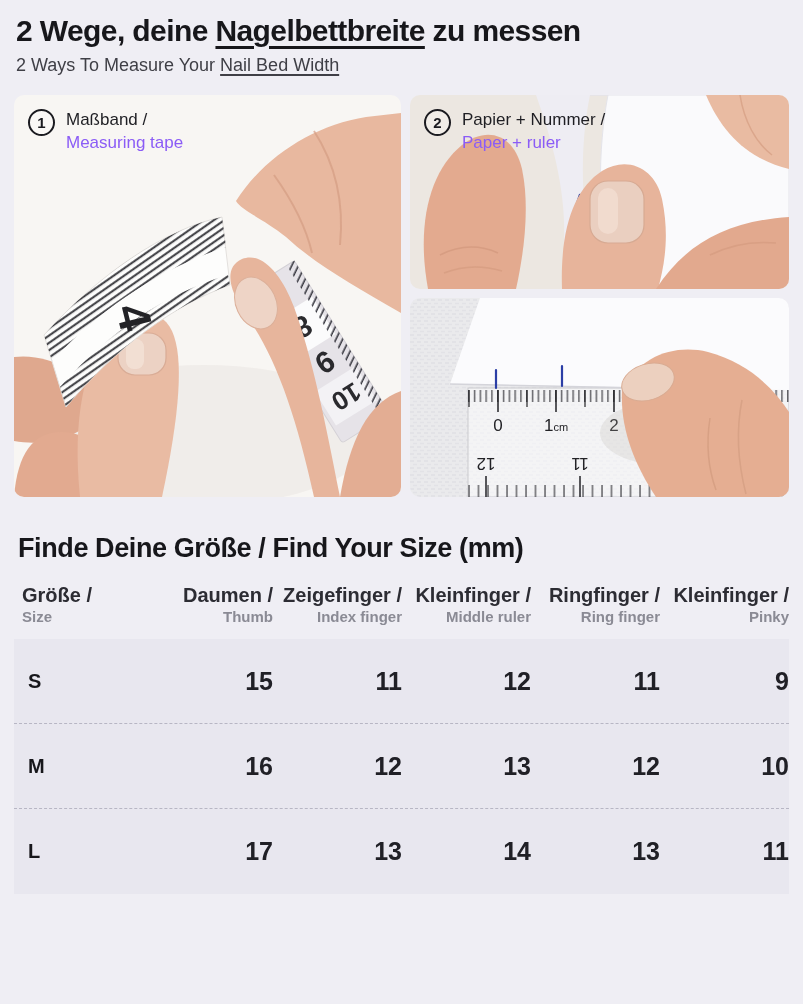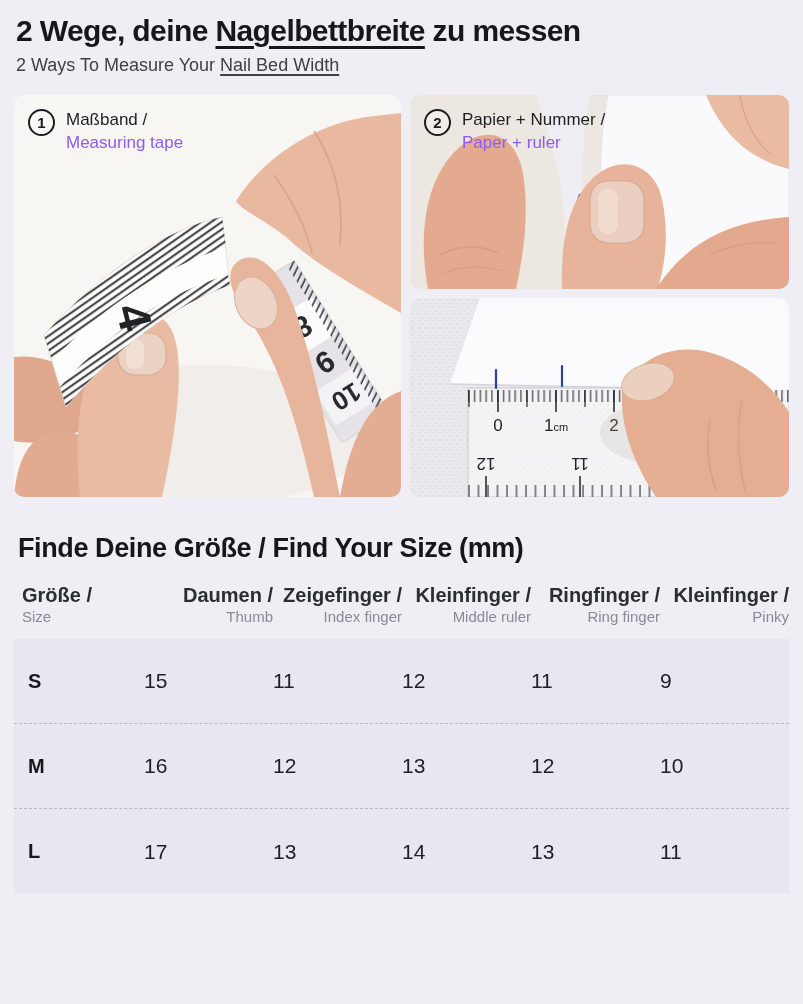--- a/index.html
+++ b/index.html
@@ -54,25 +54,25 @@
     margin:36px 0 0 4px;color:var(--heading-text);
   }
   .size-note{font-size:16px;line-height:21px;color:#4a4a52;margin:7px 0 0 2px;}
 
   
   .size-table{margin-top:22px;width:775px;}
   .thead{display:flex;align-items:flex-start;}
   .th{flex:1;text-align:right;}
   .col-size{flex:none;width:130px;text-align:left;padding-left:8px;}
   .th-de{display:block;font-size:20px;font-weight:700;color:#2c2c33;line-height:20px;}
-  .th-en{display:block;font-size:15px;font-weight:400;color:var(--header-en-text);line-height:20px;margin-top:2px;}
+  .th-en{display:block;font-size:15px;font-weight:700;color:var(--header-en-text);line-height:20px;margin-top:2px;}
   .tbody{background:var(--table-bg);margin-top:12px;}
   .tr{display:flex;align-items:center;height:85px;border-bottom:1px dashed var(--divider);}
   .tr:last-child{border-bottom:none;}
-  .td{flex:1;text-align:left;font-size:21px;color:#202026;}
+  .td{flex:1;text-align:right;font-size:25px;color:#202026;font-weight:bold;}
   .td.size-letter{flex:none;width:130px;text-align:left;padding-left:14px;font-size:20px;font-weight:700;color:#17171b;}
 
   
   svg text{font-family:"Liberation Sans", sans-serif;}
 </style>
 </head>
 <body>
 
 <div class="page">
 

